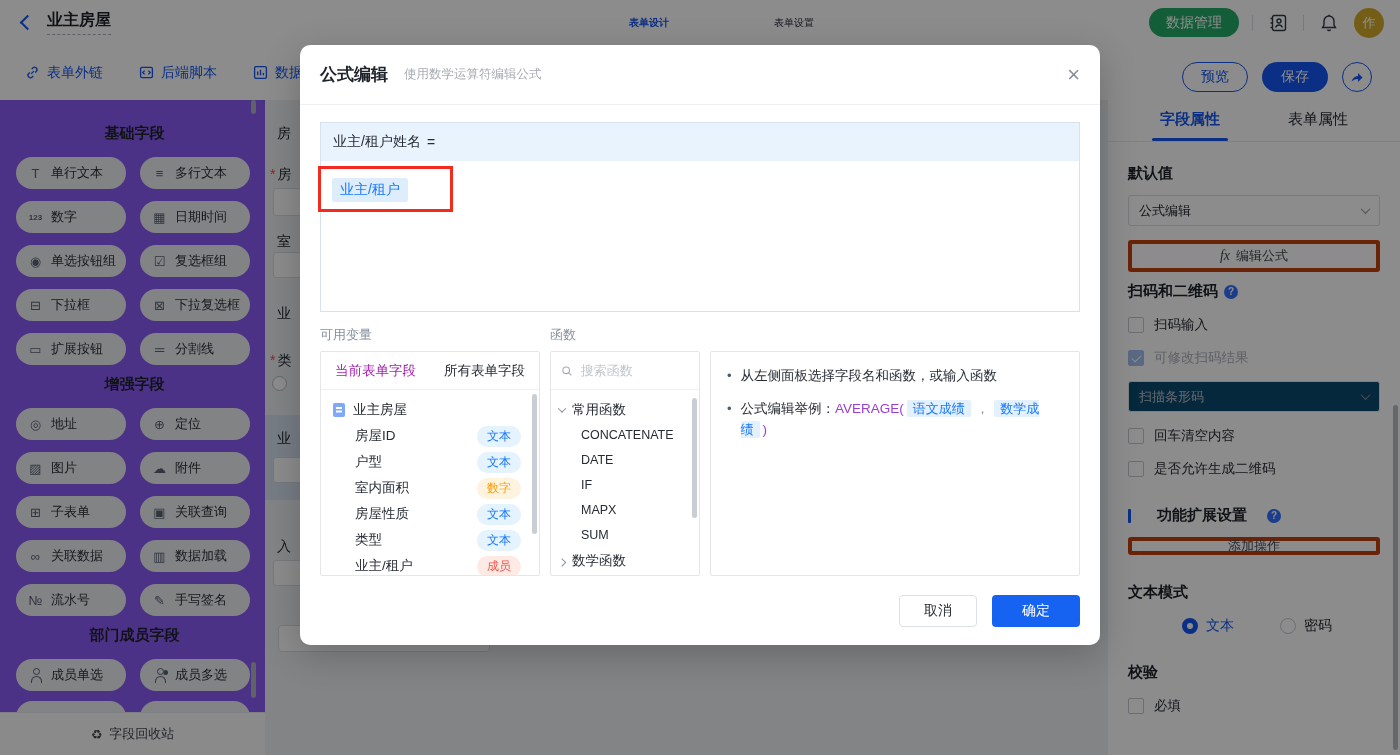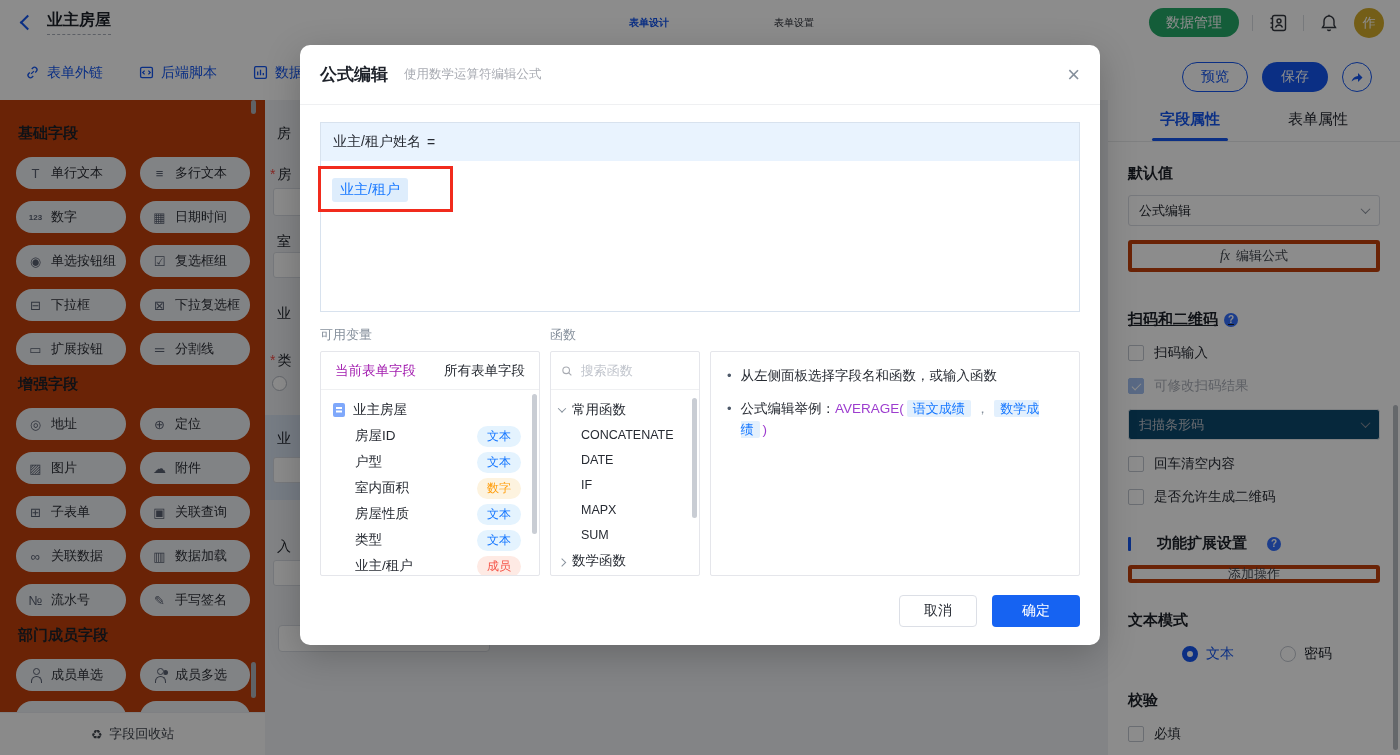--- a/index.html
+++ b/index.html
@@ -19,21 +19,21 @@
   .v-div { width:1px; height:16px; background:#d9dce2; }
   .icon-btn { width:24px; height:24px; display:flex; align-items:center; justify-content:center; cursor:pointer; color:#33373f; }
   .avatar { width:30px; height:30px; border-radius:50%; background:#D4AC2B; color:#fff; font-size:13px; display:flex; align-items:center; justify-content:center; cursor:pointer; }
 
   
   .toolbar-row { position:absolute; left:0; top:45px; width:1108px; height:55px; background:#fff; display:flex; align-items:center; padding-left:25px; gap:36px; z-index:1; }
   .tb-item { display:flex; align-items:center; gap:7px; color:#1456F0; font-size:14px; cursor:pointer; }
   .tb-item svg { stroke:#1456F0; }
 
   
-  .left-sidebar { position:absolute; left:0; top:100px; width:265px; height:655px; background:#c2410c; padding:14px 14px 0 16px; overflow:hidden; z-index:1; }
+  .left-sidebar { position:absolute; left:0; top:100px; width:265px; height:655px; background:#8b5cf6; padding:14px 14px 0 16px; overflow:hidden; z-index:1;text-align:center; }
   .sb-section-title { font-size:15px; font-weight:700; margin:10px 0 14px 2px; color:#1d2129; }
   .pill-grid { display:grid; grid-template-columns:110px 110px; gap:12px 14px; margin-bottom:10px; }
   .f-pill { height:32px; border-radius:16px; background:#eceef2; display:flex; align-items:center; padding-left:11px; gap:7px; font-size:13px; color:#2b2f36; cursor:grab; }
   .f-ic { width:17px; min-width:17px; height:16px; display:flex; align-items:center; justify-content:center; color:#596172; font-size:13px; position:relative; }
   .f-ic i { font-style:normal; }
   .f-ic.k-num i { font-size:8px; font-weight:700; letter-spacing:0; }
   .f-ic.k-person::before, .f-ic.k-persons::before { content:''; position:absolute; top:1px; left:5.5px; width:5px; height:5px; border:1.3px solid #596172; border-radius:50%; }
   .f-ic.k-person::after, .f-ic.k-persons::after { content:''; position:absolute; top:9px; left:3.5px; width:9px; height:6px; border:1.3px solid #596172; border-bottom:none; border-radius:6px 6px 0 0; }
   .f-ic.k-persons::before { box-shadow:5px 1px 0 -1px #596172; }
   .recycle-bar { position:absolute; left:0; bottom:0; width:265px; height:42px; background:#fbfbfc; display:flex; align-items:center; justify-content:center; gap:7px; font-size:13px; color:#42474f; cursor:pointer; box-shadow:0 -1px 0 #e8eaee; }
@@ -126,21 +126,21 @@
   .tips { padding:13px 16px; }
   .tip-row { display:flex; gap:9px; font-size:13.5px; color:#272b33; margin-bottom:12px; line-height:21px; }
   .tip-dot { color:#4e5969; font-size:13px; }
   .tip-fn { color:#9d3dcf; }
   .tip-chip { background:#e3f0fd; color:#1677FF; padding:1px 6px; border-radius:2px; margin:0 3px; font-size:13px; cursor:pointer; }
   .tip-comma { color:#86909c; margin:0 2px; }
   .m-footer { position:absolute; right:20px; bottom:18px; display:flex; gap:15px; }
   .btn-cancel { width:78px; height:32px; background:#fff; border:1px solid #dcdfe6; border-radius:4px; font-size:14px; color:#272b33; cursor:pointer; }
   .btn-ok { width:88px; height:32px; background:#1663f2; border:none; border-radius:4px; font-size:14px; color:#fff; cursor:pointer; }
 
-  .mt12{margin-top:12px;} .mt14{margin-top:14px;} .mt15{margin-top:15px;} .mt22{margin-top:22px;} .mt26{margin-top:38px;text-decoration:underline;} .mt28{margin-top:28px;gap:20px;}
+  .mt12{margin-top:12px;} .mt14{margin-top:14px;} .mt15{margin-top:15px;} .mt22{margin-top:22px;} .mt26{margin-top:10px;} .mt28{margin-top:28px;gap:20px;}
 </style>
 </head>
 <body>
 
 <div class="stage">
 
   <div class="top-header">
     <span class="back-chevron"></span>
     <span class="app-title">业主房屋</span>
     <div class="header-tabs">

